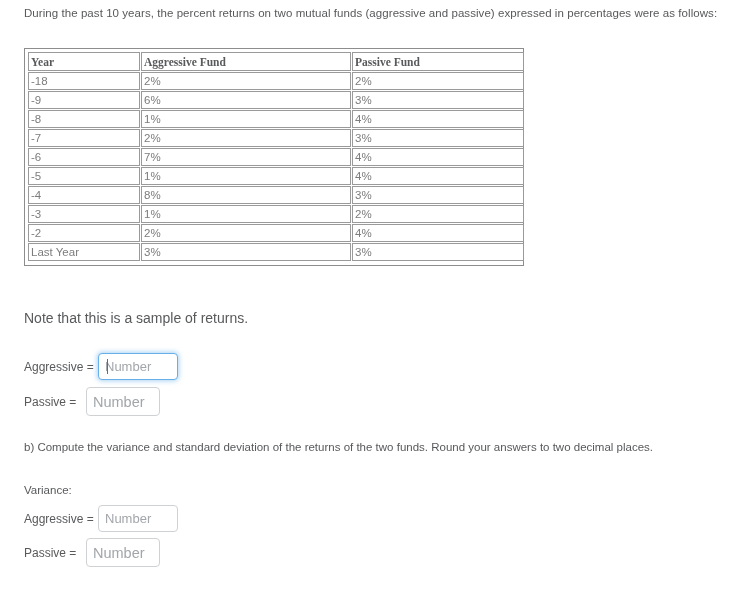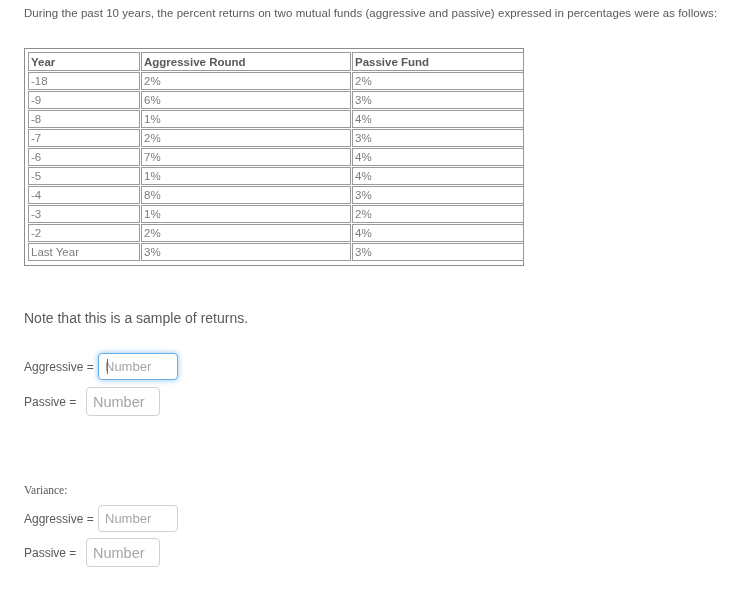--- a/index.html
+++ b/index.html
@@ -62,20 +62,21 @@
     vertical-align: middle;
     color: #7c7c7c;
     box-sizing: border-box;
     overflow: hidden;
     white-space: nowrap;
   }
   table.returns th {
     font-weight: bold;
     color: #58595b;
     height: 19px;
+    font-family: Liberation Serif, serif;
   }
 
   
   .note {
     position: absolute;
     left: 24px;
     top: 310px;
     font-size: 14px;
     color: #58595b;
     white-space: nowrap;
@@ -96,21 +97,20 @@
     color: #58595b;
     white-space: nowrap;
   }
   .variance-label {
     position: absolute;
     left: 24px;
     top: 484px;
     font-size: 11.5px;
     color: #58595b;
     white-space: nowrap;
-    font-family: Liberation Serif, serif;
   }
 
   
   .ans-row {
     position: absolute;
     display: flex;
     align-items: center;
   }
   .ans-label {
     font-size: 12px;
@@ -178,21 +178,21 @@
   <div class="table-wrap">
     <table class="returns">
       <colgroup>
         <col class="c-year">
           <col class="c-agg">
           <col class="c-pas">
       </colgroup>
       <thead>
         <tr>
           <th>Year</th>
-          <th>Aggressive Round</th>
+          <th>Aggressive Fund</th>
           <th>Passive Fund</th>
         </tr>
       </thead>
       <tbody id="returns-body">
           <tr>
             <td>-18</td>
             <td>2%</td>
             <td>2%</td>
           </tr>
           <tr>
@@ -250,20 +250,21 @@
   <div class="ans-row" id="row-a-agg">
     <span class="ans-label">Aggressive =</span>
     <input class="numfield nf-sm focused" type="text" placeholder="Number" style="">
   </div>
 
   <div class="ans-row" id="row-a-pas">
     <span class="ans-label">Passive =</span>
     <input class="numfield nf-lg" type="text" placeholder="Number" style="">
   </div>
 
+  <div class="part-b">b) Compute the variance and standard deviation of the returns of the two funds.  Round your answers to two decimal places.</div>
 
   <div class="variance-label">Variance:</div>
 
   <div class="ans-row" id="row-b-agg">
     <span class="ans-label">Aggressive =</span>
     <input class="numfield nf-sm" type="text" placeholder="Number" style="">
   </div>
 
   <div class="ans-row" id="row-b-pas">
     <span class="ans-label">Passive =</span>

